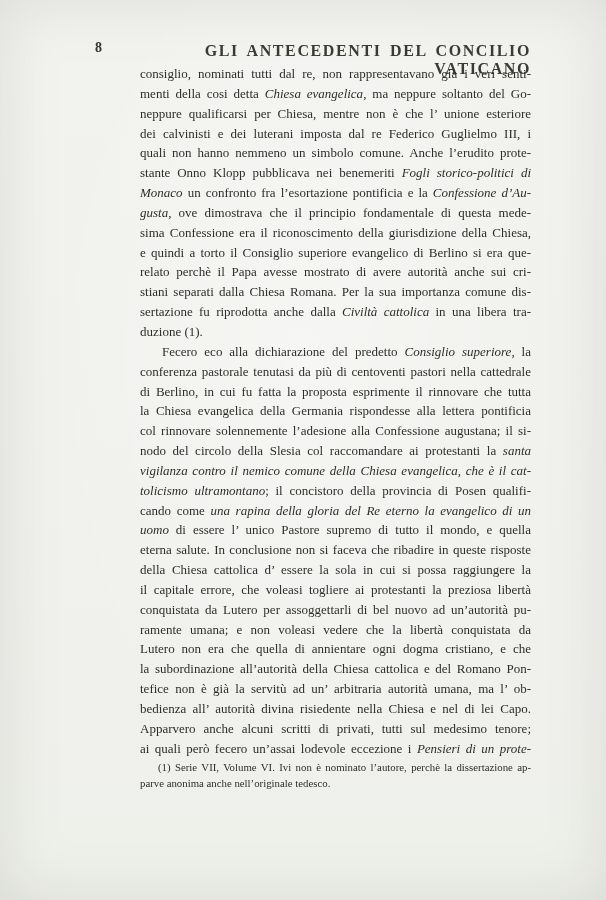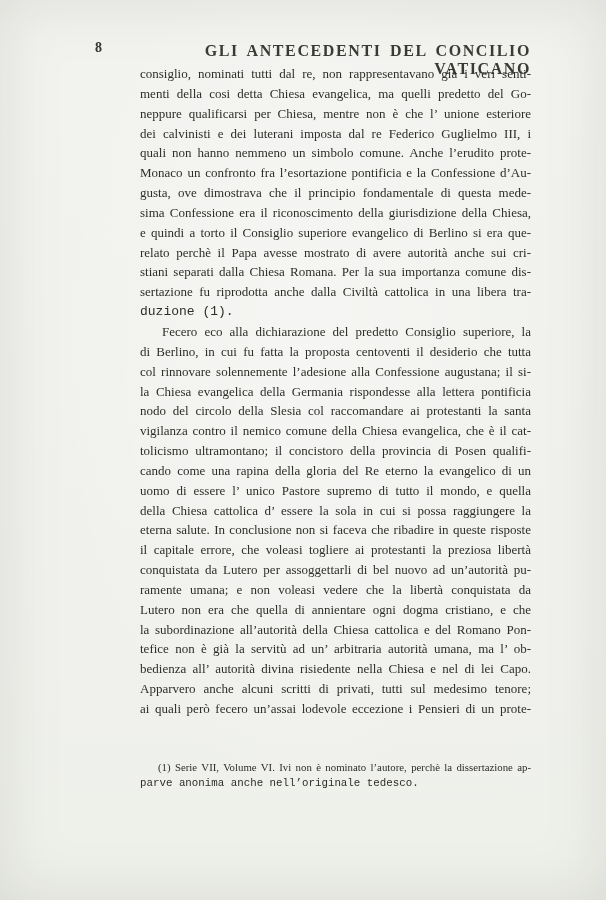--- a/index.html
+++ b/index.html
@@ -61,26 +61,26 @@
     line-height: 19.85px;
     font-size: 13px;
     text-align: justify;
     text-align-last: justify;
     overflow: hidden;
     white-space: normal;
     margin-left: 45px;
   }
   .line.end {
     text-align-last: left;
-    font-family: Liberation Mono, monospace;
   }
   .line.indent {
     text-indent: 22px;
   }
   .it {
+    font-style: italic;
   }
   .footnote-block {
     position: absolute;
     top: 760px;
     left: 95px;
     width: 436px;
   }
   .footnote-block .line {
     height: 15.5px;
     line-height: 15.5px;
@@ -95,43 +95,45 @@
 
 <div class="scan-page">
 
   <div class="running-head">
     <span class="page-number">8</span>
     <span class="head-title">GLI ANTECEDENTI DEL CONCILIO VATICANO</span>
   </div>
 
   <div class="text-block">
       <div class="line"><span>consiglio, nominati tutti dal re, non rappresentavano già i veri senti-</span></div>
-      <div class="line"><span>menti della cosi detta </span><span class="it">Chiesa evangelica</span><span>, ma quelli predetto del Go-</span></div>
+      <div class="line"><span>menti della cosi detta </span><span class="it">Chiesa evangelica</span><span>, ma neppure soltanto del Go-</span></div>
       <div class="line"><span>neppure qualificarsi per Chiesa, mentre non è che l’ unione esteriore</span></div>
       <div class="line"><span>dei calvinisti e dei luterani imposta dal re Federico Guglielmo III, i</span></div>
       <div class="line"><span>quali non hanno nemmeno un simbolo comune. Anche l’erudito prote-</span></div>
+      <div class="line"><span>stante Onno Klopp pubblicava nei benemeriti </span><span class="it">Fogli storico-politici di</span></div>
       <div class="line"><span class="it">Monaco</span><span> un confronto fra l’esortazione pontificia e la </span><span class="it">Confessione d’Au-</span></div>
       <div class="line"><span class="it">gusta</span><span>, ove dimostrava che il principio fondamentale di questa mede-</span></div>
       <div class="line"><span>sima Confessione era il riconoscimento della giurisdizione della Chiesa,</span></div>
       <div class="line"><span>e quindi a torto il Consiglio superiore evangelico di Berlino si era que-</span></div>
       <div class="line"><span>relato perchè il Papa avesse mostrato di avere autorità anche sui cri-</span></div>
       <div class="line"><span>stiani separati dalla Chiesa Romana. Per la sua importanza comune dis-</span></div>
       <div class="line"><span>sertazione fu riprodotta anche dalla </span><span class="it">Civiltà cattolica</span><span> in una libera tra-</span></div>
       <div class="line end"><span>duzione (1).</span></div>
       <div class="line indent"><span>Fecero eco alla dichiarazione del predetto </span><span class="it">Consiglio superiore</span><span>, la</span></div>
-      <div class="line"><span>di Berlino, in cui fu fatta la proposta centoventi il desiderio che tutta</span></div>
+      <div class="line"><span>conferenza pastorale tenutasi da più di centoventi pastori nella cattedrale</span></div>
+      <div class="line"><span>di Berlino, in cui fu fatta la proposta esprimente il rinnovare che tutta</span></div>
+      <div class="line"><span>la Chiesa evangelica della Germania rispondesse alla lettera pontificia</span></div>
       <div class="line"><span>col rinnovare solennemente l’adesione alla Confessione augustana; il si-</span></div>
-      <div class="line"><span>la Chiesa evangelica della Germania rispondesse alla lettera pontificia</span></div>
       <div class="line"><span>nodo del circolo della Slesia col raccomandare ai protestanti la </span><span class="it">santa</span></div>
       <div class="line"><span class="it">vigilanza contro il nemico comune della Chiesa evangelica, che è il cat-</span></div>
       <div class="line"><span class="it">tolicismo ultramontano</span><span>; il concistoro della provincia di Posen qualifi-</span></div>
       <div class="line"><span>cando come </span><span class="it">una rapina della gloria del Re eterno la evangelico di un</span></div>
       <div class="line"><span class="it">uomo</span><span> di essere l’ unico Pastore supremo di tutto il mondo, e quella</span></div>
+      <div class="line"><span>eterna salute. In conclusione non si faceva che ribadire in queste risposte</span></div>
       <div class="line"><span>della Chiesa cattolica d’ essere la sola in cui si possa raggiungere la</span></div>
-      <div class="line"><span>eterna salute. In conclusione non si faceva che ribadire in queste risposte</span></div>
       <div class="line"><span>il capitale errore, che voleasi togliere ai protestanti la preziosa libertà</span></div>
       <div class="line"><span>conquistata da Lutero per assoggettarli di bel nuovo ad un’autorità pu-</span></div>
       <div class="line"><span>ramente umana; e non voleasi vedere che la libertà conquistata da</span></div>
       <div class="line"><span>Lutero non era che quella di annientare ogni dogma cristiano, e che</span></div>
       <div class="line"><span>la subordinazione all’autorità della Chiesa cattolica e del Romano Pon-</span></div>
       <div class="line"><span>tefice non è già la servitù ad un’ arbitraria autorità umana, ma l’ ob-</span></div>
       <div class="line"><span>bedienza all’ autorità divina risiedente nella Chiesa e nel di lei Capo.</span></div>
       <div class="line"><span>Apparvero anche alcuni scritti di privati, tutti sul medesimo tenore;</span></div>
       <div class="line"><span>ai quali però fecero un’assai lodevole eccezione i </span><span class="it">Pensieri di un prote-</span></div>
     </div>

